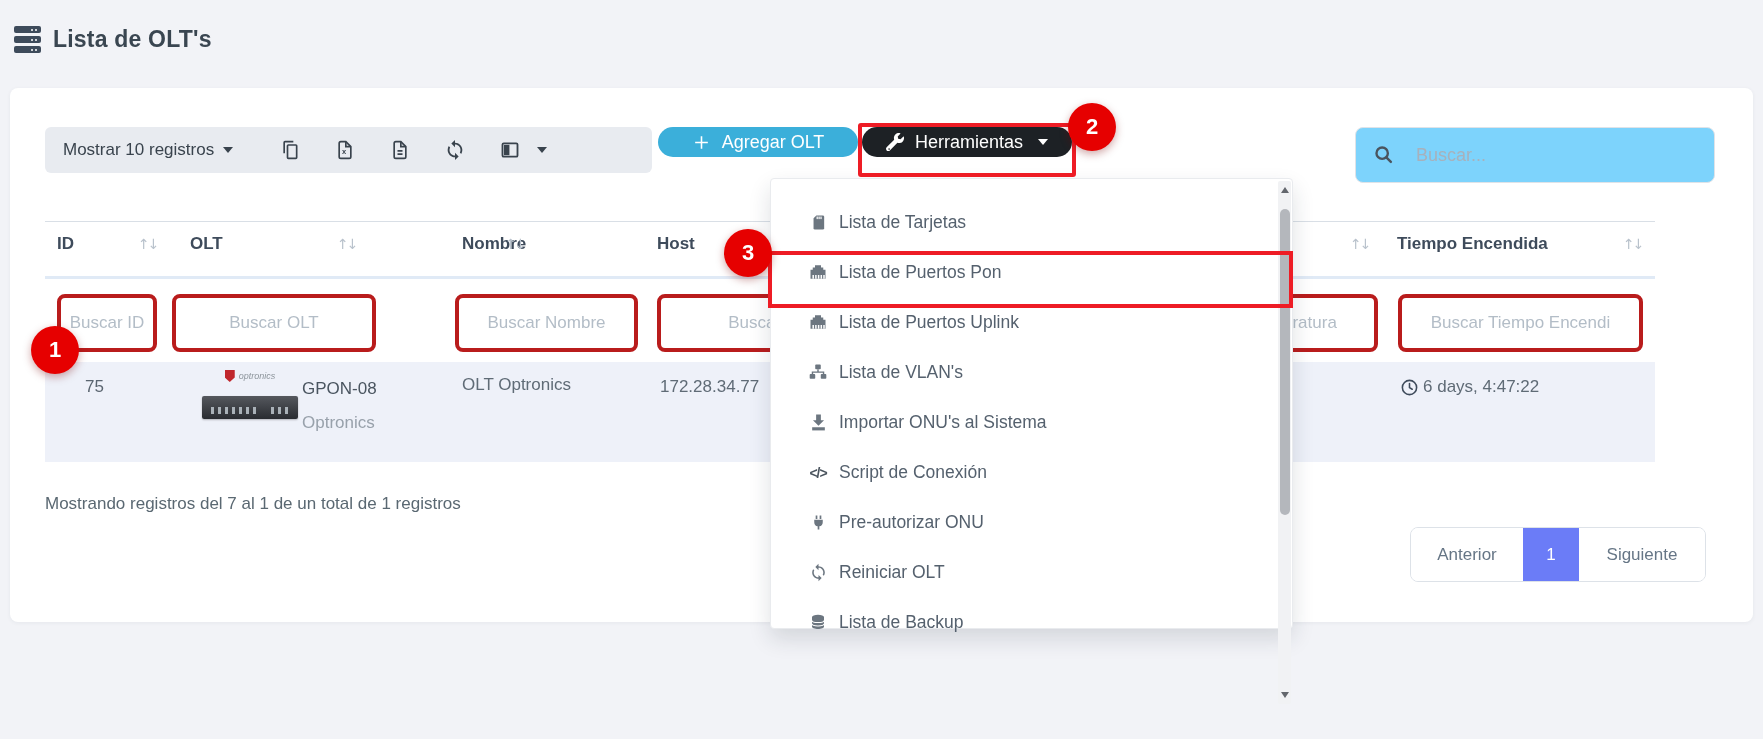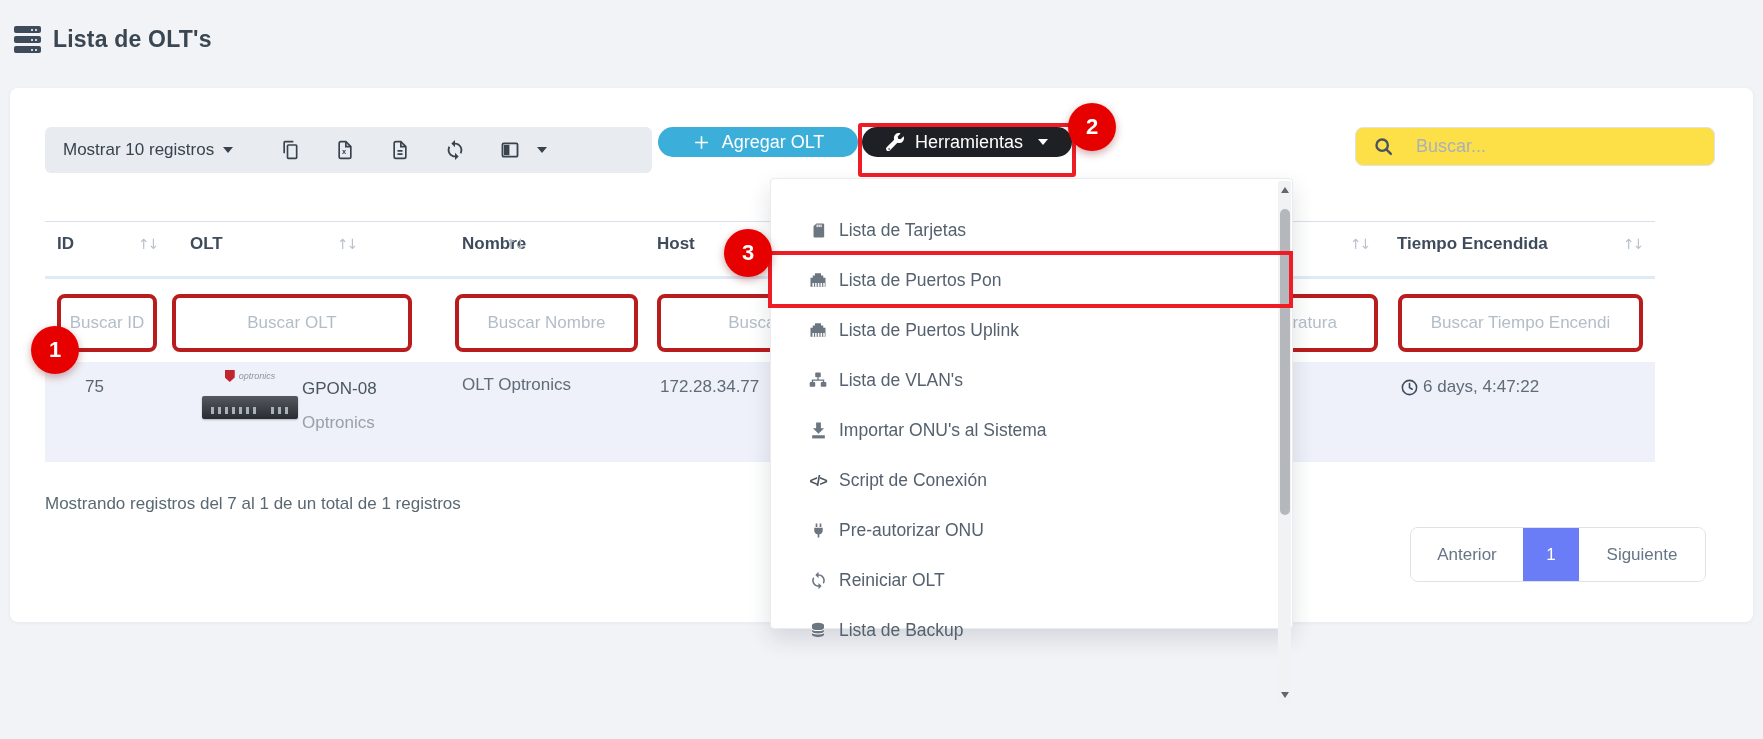--- a/index.html
+++ b/index.html
@@ -17,21 +17,21 @@
   #length-bar{left:45px;top:127px;width:607px;height:46px;background:#e8ebf0;border-radius:6px;display:flex;align-items:center;padding:0 18px;box-sizing:border-box;color:#39434d;}
   #length-menu{display:flex;align-items:center;gap:9px;font-size:17px;cursor:pointer;}
   .caret{width:0;height:0;border-left:5px solid transparent;border-right:5px solid transparent;border-top:6px solid currentColor;display:inline-block;}
   .tb-icons{display:flex;align-items:center;gap:33px;margin-left:46px;color:#39434d;}
   .tb-icons .tbi{width:22px;height:22px;cursor:pointer;display:flex;align-items:center;justify-content:center;}
   .btn{height:30px;border-radius:16px;display:flex;align-items:center;justify-content:center;gap:11px;color:#fff;font-size:18px;cursor:pointer;box-sizing:border-box;}
   #add-olt-btn{left:658px;top:127px;width:200px;background:#3bafda;}
   #tools-btn{left:862px;top:127px;width:210px;background:#1d2125;z-index:5;}
   #tools-btn .caret{margin-left:4px;border-top-color:#fff;}
   
-  #search-box{left:1355px;top:127px;width:360px;height:39px;background:#fde047;border:1px solid #dfe3e8;border-radius:8px;display:flex;align-items:center;box-sizing:border-box;padding-left:17px;gap:19px;}
+  #search-box{left:1355px;top:127px;width:360px;height:56px;background:#7dd3fc;border:1px solid #dfe3e8;border-radius:8px;display:flex;align-items:center;box-sizing:border-box;padding-left:17px;gap:19px;}
   #search-box input{border:none;outline:none;font-size:18px;color:#4a545e;width:260px;font-family:inherit;background:transparent;}
   #search-box input::placeholder{color:#a7b1bc;}
   
   .hline{height:1px;background:#d9dfe6;}
   #hdr-bottom{left:45px;top:276px;width:1610px;height:3px;background:#e0eaf6;}
   .th{top:234px;font-size:17px;font-weight:bold;color:#3e4b5b;cursor:pointer;}
   .sort{top:236px;font-size:14px;color:#b9c2cc;letter-spacing:-2px;cursor:pointer;font-family:"DejaVu Sans",sans-serif;}
   .sort::before{content:"\2191\2193";}
   .flt{top:294px;height:58px;border:4px solid #b91c1c;border-radius:8px;box-sizing:border-box;background:#fff;font-family:inherit;font-size:17px;color:#5f6b76;text-align:center;outline:none;}
   .flt::placeholder{color:#b3bdc7;}
@@ -51,21 +51,21 @@
   #cell-host{left:660px;top:377px;}
   #cell-tiempo{left:1400px;top:377px;display:flex;align-items:center;gap:4px;}
   #summary{left:45px;top:494px;font-size:17px;color:#5a6872;}
   
   #pagination{left:1410px;top:527px;height:53px;display:flex;border:1px solid #dde2e8;border-radius:8px;overflow:hidden;background:#fff;}
   .pg-btn{display:flex;align-items:center;justify-content:center;font-size:17px;color:#667686;cursor:pointer;background:#fff;}
   #pg-prev{width:112px;}
   #pg-cur{width:56px;background:#6b7cf7;color:#fff;}
   #pg-next{width:126px;}
   
-  #tools-menu{left:770px;top:178px;width:523px;height:451px;background:#fff;border:1px solid #e9ebee;border-radius:4px;box-shadow:0 10px 22px rgba(30,40,60,.14);z-index:20;box-sizing:border-box;padding-top:26px;}
+  #tools-menu{left:770px;top:178px;width:523px;height:451px;background:#fff;border:1px solid #e9ebee;border-radius:4px;box-shadow:0 10px 22px rgba(30,40,60,.14);z-index:20;box-sizing:border-box;padding-top:18px;}
   .menu-item{height:50px;display:flex;align-items:center;padding-left:36px;gap:10px;font-size:17.5px;color:#55616e;cursor:pointer;}
   .mi-icon{width:22px;height:22px;color:#6c7680;display:flex;align-items:center;justify-content:center;flex:none;}
   .code-glyph::before{content:"</>";font-weight:bold;font-size:14px;letter-spacing:-1px;color:#4a545e;}
   
   #menu-scrollbar{position:absolute;right:1px;top:2px;width:13px;height:523px;background:#f1f2f4;border-radius:2px;}
   #menu-scroll-thumb{position:absolute;left:1.5px;top:28px;width:10px;height:306px;background:#b4b7bc;border-radius:5px;}
   .sb-arrow{position:absolute;left:2.5px;width:0;height:0;border-left:4px solid transparent;border-right:4px solid transparent;}
   #sb-up{top:6px;border-bottom:6px solid #63676d;}
   #sb-down{bottom:6px;border-top:6px solid #63676d;}
   
@@ -168,21 +168,21 @@
   <span class="abs th" style="left:657px">Host</span>
   <span class="abs sort" style="left:860px"></span>
   <span class="abs th" style="left:905px">Temperatura</span>
   <span class="abs sort" style="left:1350px"></span>
   <span class="abs th" style="left:1397px">Tiempo Encendida</span>
   <span class="abs sort" style="left:1623px"></span>
 
   <div class="abs" id="hdr-bottom"></div>
 
   <input class="abs flt" style="left: 57px; width: 100px;" placeholder="Buscar ID">
-  <input class="abs flt" style="left: 172px; width: 240px;" placeholder="Buscar OLT">
+  <input class="abs flt" style="left: 172px; width: 204px;" placeholder="Buscar OLT">
   <input class="abs flt" style="left: 455px; width: 183px;" placeholder="Buscar Nombre">
   <input class="abs flt" style="left: 657px; width: 235px;" placeholder="Buscar Host">
   <input class="abs flt" style="left: 1143px; width: 235px;" placeholder="Buscar Temperatura">
   <input class="abs flt" style="left: 1398px; width: 245px;" placeholder="Buscar Tiempo Encendi">
 
   <div class="abs" id="data-row"></div>
   <span class="abs cell" id="cell-id">75</span>
 
   <div class="abs" id="olt-img">
     <span class="olt-logo">

